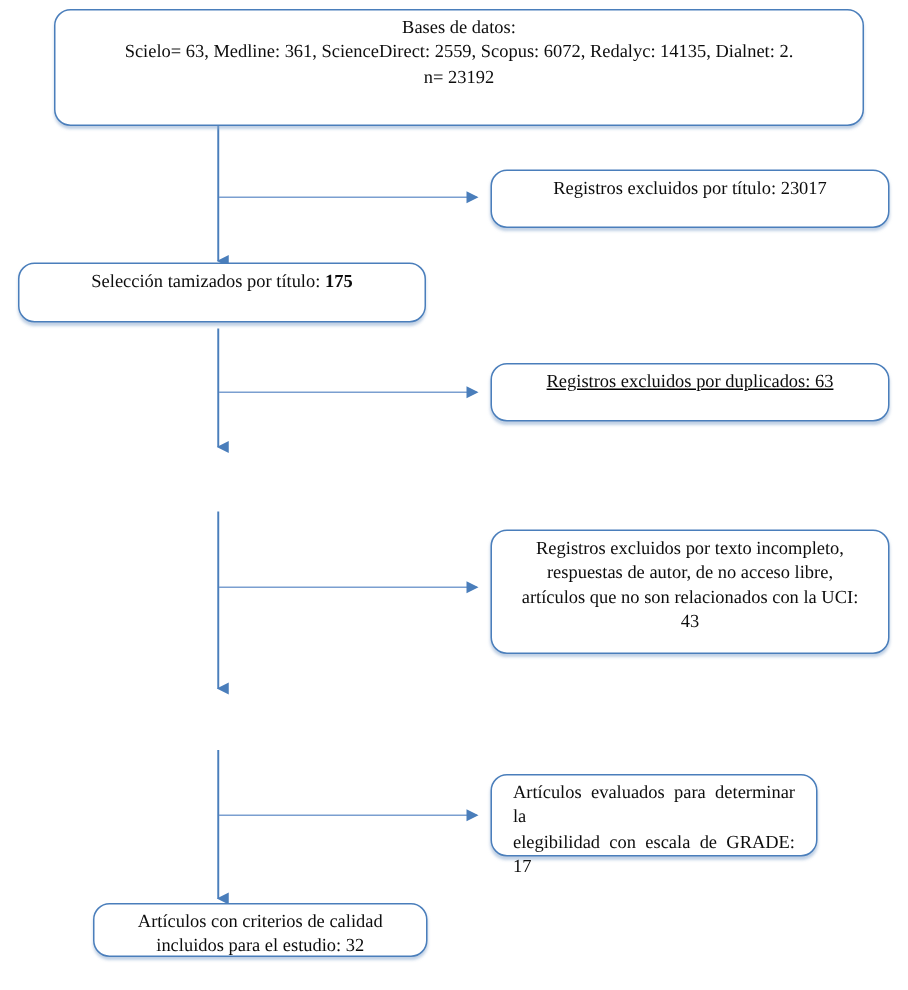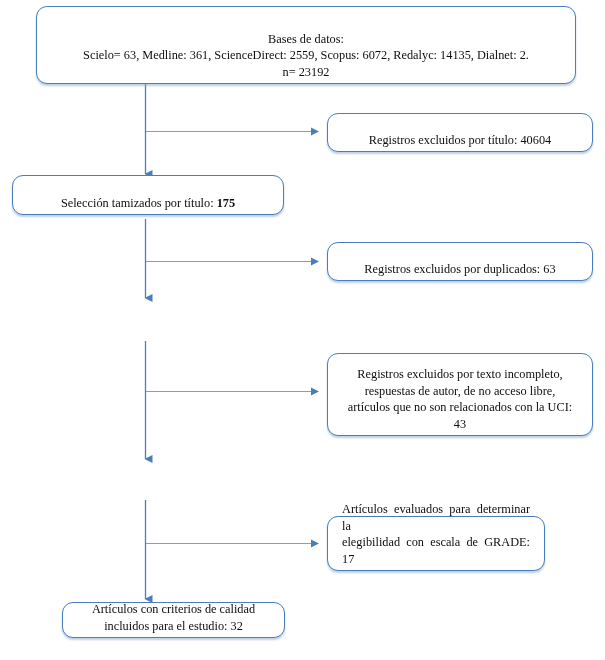--- a/index.html
+++ b/index.html
@@ -27,21 +27,21 @@
     pointer-events: none;
   }
   .node {
     position: absolute;
     box-sizing: border-box;
     background: #ffffff;
     border: 1.6px solid #4A7EBB;
     border-radius: 11px;
     box-shadow: 0 2px 2px rgba(140, 170, 205, 0.55);
     display: flex;
-    align-items: flex-end;
+    align-items: flex-start;
     justify-content: center;
     padding: 3px 10px;
   }
   .node-text {
     display: block;
     width: 100%;
     text-align: center;
     font-size: 12.3px;
     line-height: 1.34;
     white-space: pre-line;
@@ -84,28 +84,28 @@
     </g>
   </svg>
 
   <div class="node" style="left:36px; top:6px; width:540px; height:78px;">
     <span class="node-text">Bases de datos:
 Scielo= 63, Medline: 361, ScienceDirect: 2559, Scopus: 6072, Redalyc: 14135, Dialnet: 2.
 n= 23192</span>
   </div>
 
   <div class="node" style="left:327px; top:113px; width:266px; height:39px;">
-    <span class="node-text">Registros excluidos por título: 40604</span>
+    <span class="node-text">Registros excluidos por título: 23017</span>
   </div>
 
   <div class="node" style="left:12px; top:175px; width:272px; height:40px;">
     <span class="node-text"><span>Selección tamizados por título: </span><b>175</b></span>
   </div>
 
-  <div class="node" style="left:327px; top:242px; width:266px; height:39px;">
+  <div class="node" style="left:327px; top:242px; width:266px; height:39px;text-decoration:underline;">
     <span class="node-text">Registros excluidos por duplicados: 63</span>
   </div>
 
 
   <div class="node" style="left:327px; top:353px; width:266px; height:83px;">
     <span class="node-text">Registros excluidos por texto incompleto,
 respuestas de autor, de no acceso libre,
 artículos que no son relacionados con la UCI:
 43</span>
   </div>

